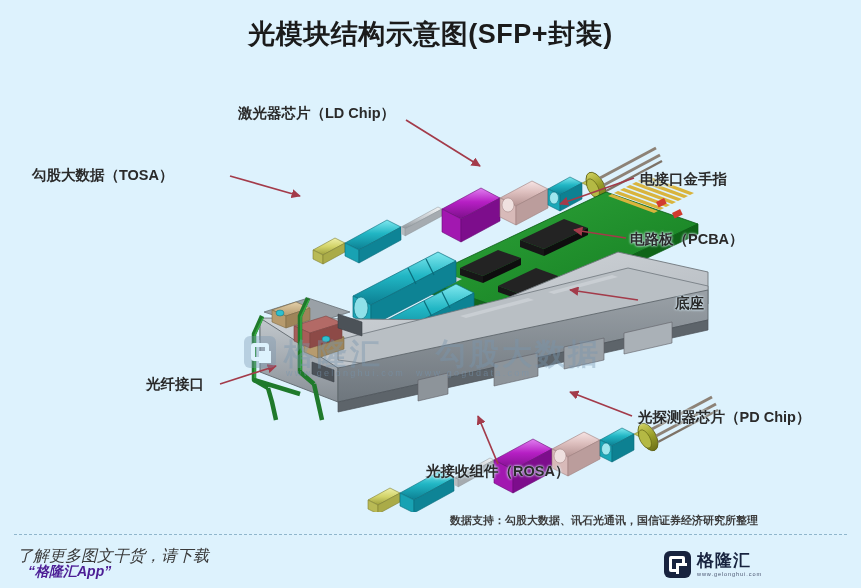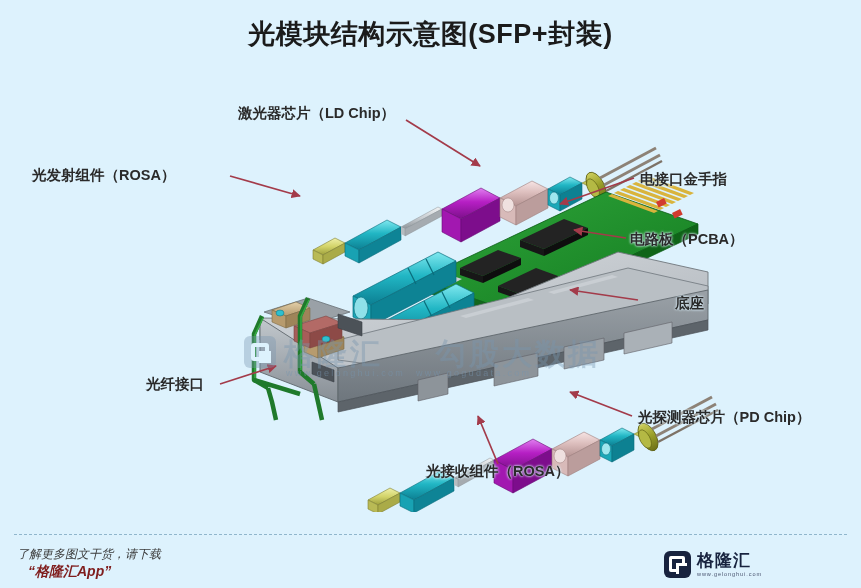--- a/index.html
+++ b/index.html
@@ -104,32 +104,32 @@
     position: absolute;
     top: 534px;
     left: 14px;
     width: 833px;
     height: 0;
     border-top: 1px dashed #8fb6cc;
   }
   .promo1 {
     position: absolute;
     top: 546px; left: 17px;
-    font-size: 12px;
+    font-size: 16px;
     font-style: italic;
     color: #3a3a3a;
     white-space: nowrap;
   }
   .promo2 {
     position: absolute;
     top: 563px; left: 28px;
     font-size: 14px;
     font-style: italic;
     font-weight: bold;
-    color: #7f1d1d;
+    color: #4c1d95;
     white-space: nowrap;
   }
   .logo {
     position: absolute;
     top: 551px; right: 14px;
     display: flex;
     align-items: center;
     gap: 6px;
   }
   .logo-mark {
@@ -457,29 +457,30 @@
     </svg>
 
     <div class="wm-mark" style="left:236px; top:264px;"></div>
     <div class="wm wm-main" style="left:276px; top:262px;">格隆汇</div>
     <div class="wm wm-sub" style="left:278px; top:296px;">www.gelonghui.com</div>
 
     <div class="wm wm-main" style="left:428px; top:262px;">勾股大数据</div>
     <div class="wm wm-sub" style="left:408px; top:296px;text-align:center;">www.gogudata.com</div>
 
     <div class="lbl" style="left:230px;  top:32px;">激光器芯片（LD Chip）</div>
-    <div class="lbl" style="left:24px;   top:94px;">光发射组件（ROSA）</div>
+    <div class="lbl" style="left:24px;   top:94px;">勾股大数据（TOSA）</div>
     <div class="lbl" style="left:632px;  top:98px;">电接口金手指</div>
     <div class="lbl" style="left:622px;  top:158px;">电路板（PCBA）</div>
     <div class="lbl" style="left:634px;  top:222px;margin-left:33px;">底座</div>
     <div class="lbl" style="left:138px;  top:303px;">光纤接口</div>
     <div class="lbl" style="left:630px;  top:336px;">光探测器芯片（PD Chip）</div>
     <div class="lbl" style="left:418px;  top:390px;">光接收组件（ROSA）</div>
   </div>
 
+  <div class="source">数据支持：勾股大数据、讯石光通讯，国信证券经济研究所整理</div>
   <div class="divider"></div>
   <div class="promo1">了解更多图文干货，请下载</div>
   <div class="promo2">“格隆汇App”</div>
 
   <div class="logo">
     <div class="logo-mark"></div>
     <div class="logo-txt">
       <div class="logo-cn">格隆汇</div>
       <div class="logo-url">www.gelonghui.com</div>
     </div>

